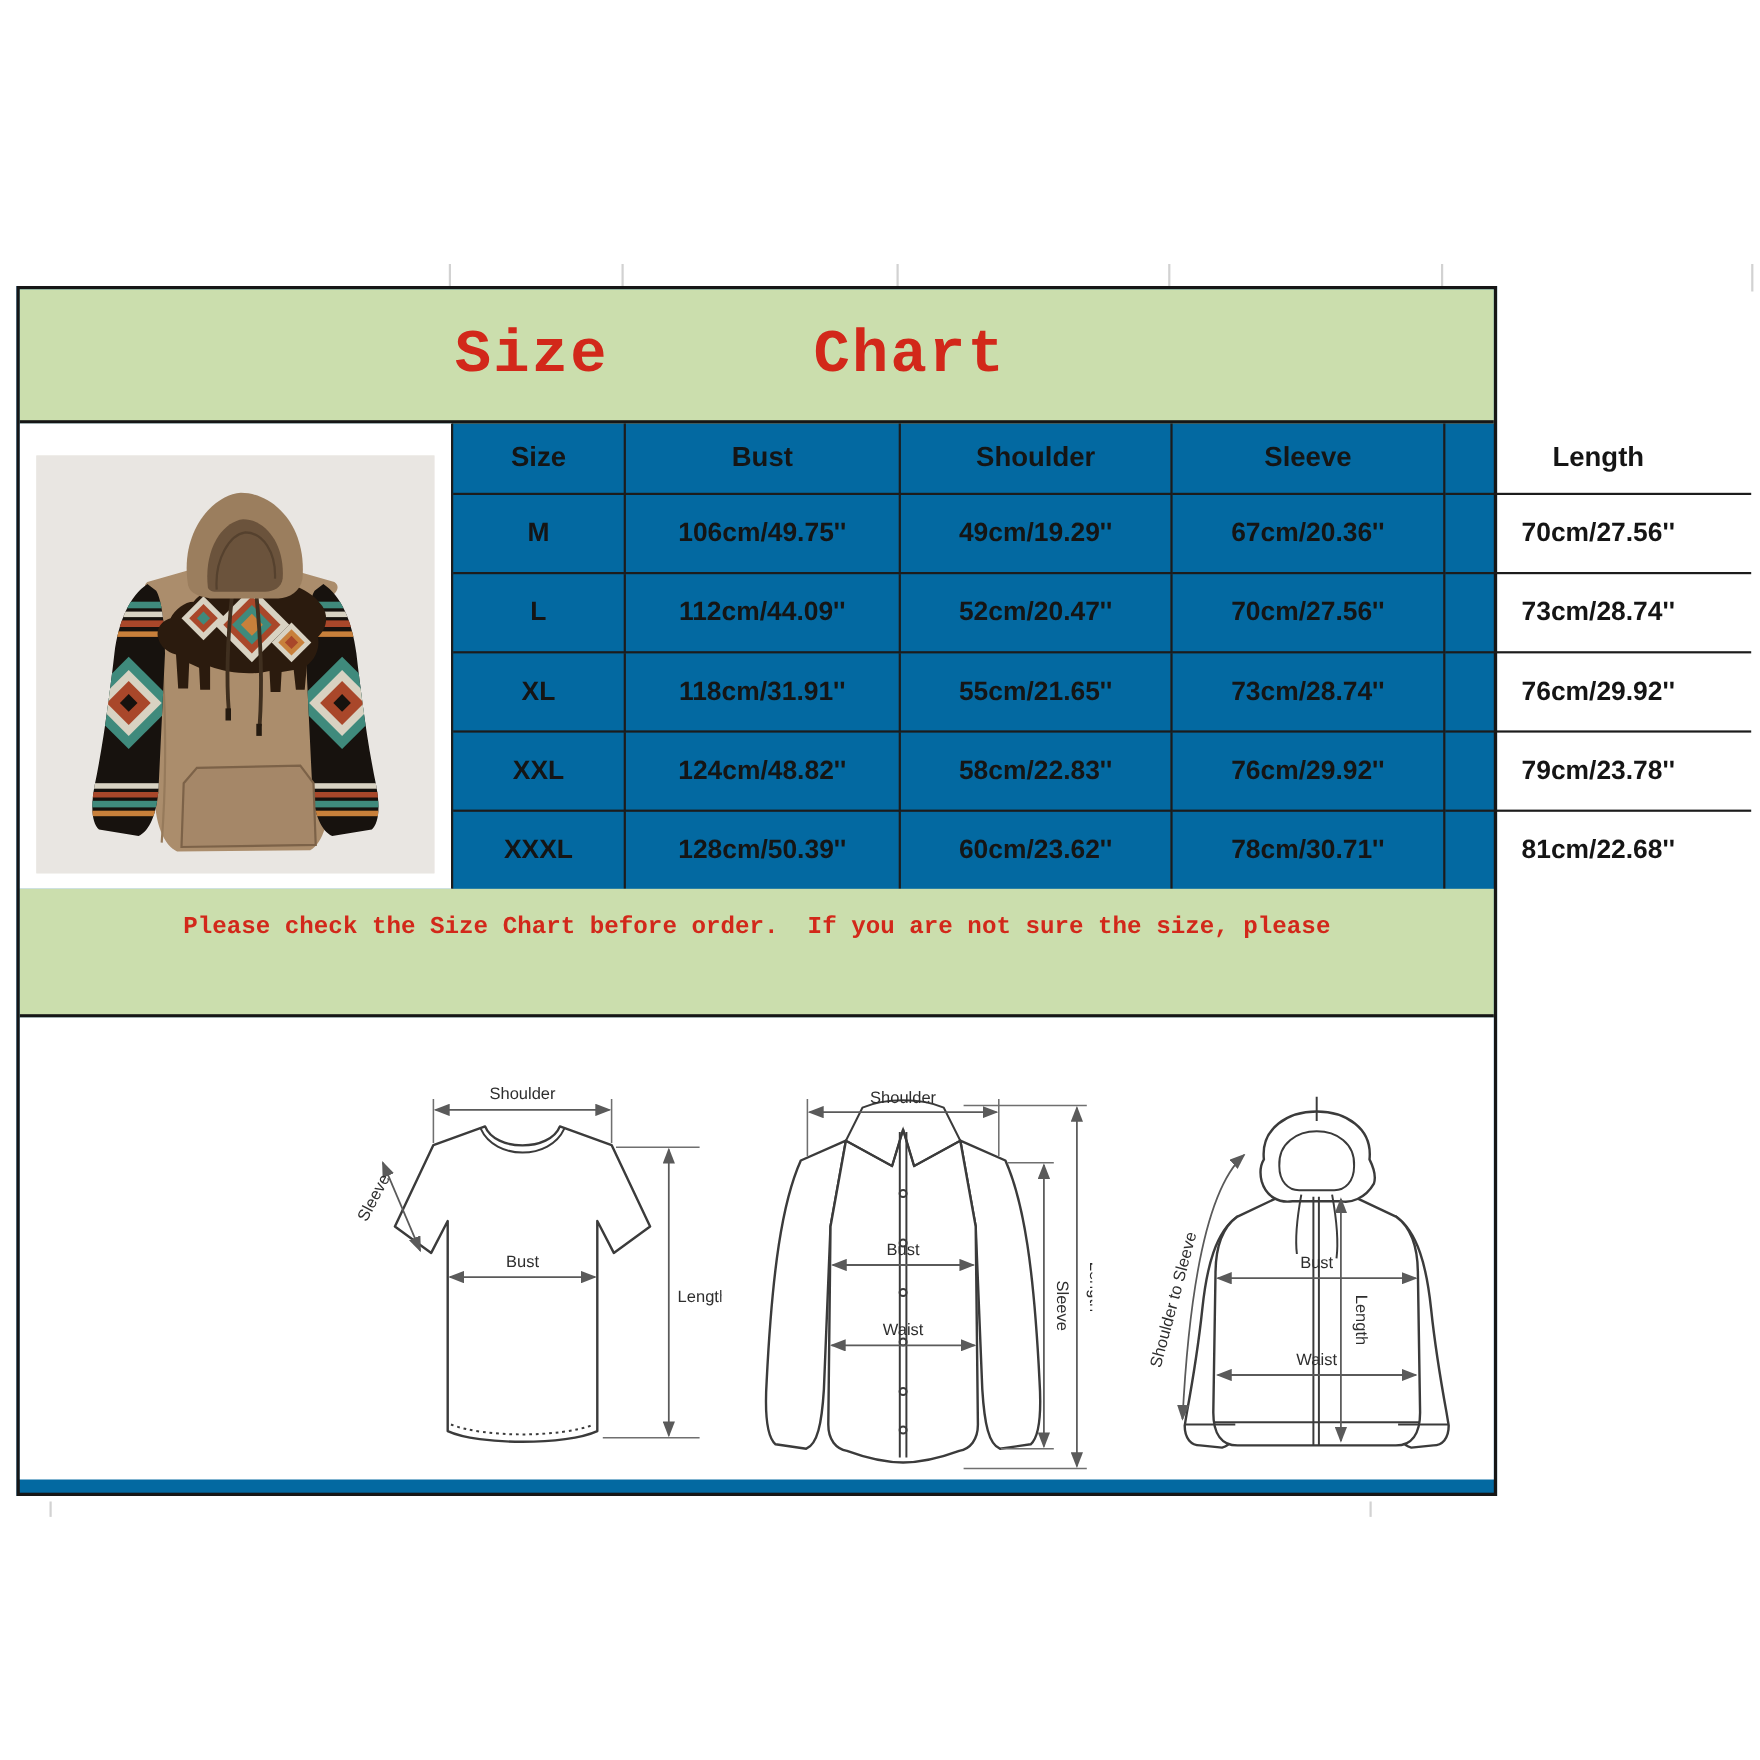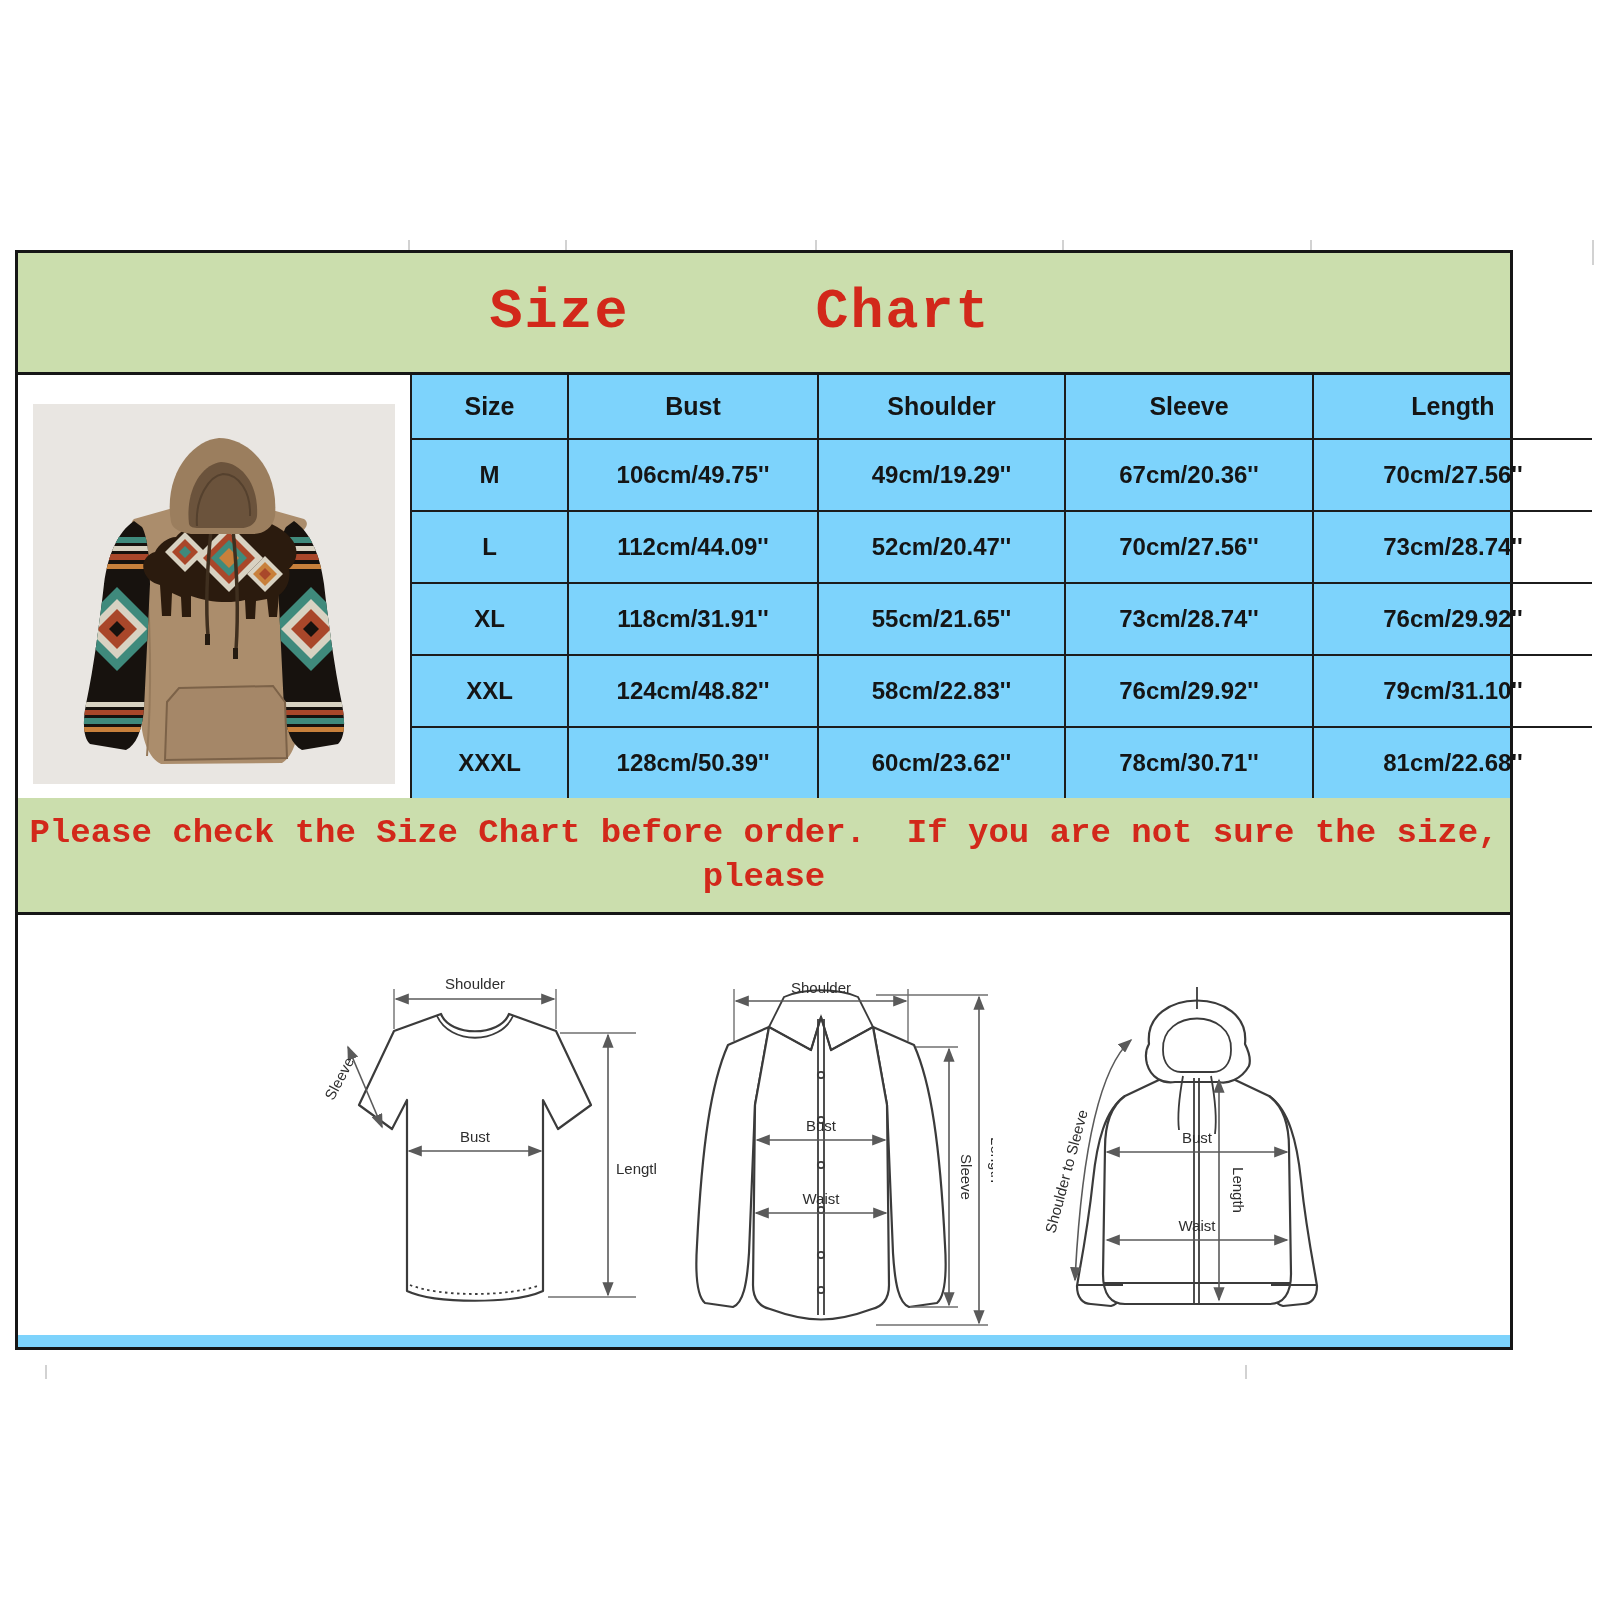--- a/index.html
+++ b/index.html
@@ -1,22 +1,22 @@
 <!DOCTYPE html>
 <html><head>
 <meta charset="utf-8">
 <style>
   html,body{margin:0;padding:0;background:#ffffff;}
   .page{position:relative;width:1600px;height:1600px;background:#fff;overflow:hidden;
         font-family:"Liberation Sans", sans-serif;}
   
   .artifact-v{position:absolute;width:2px;background:#d2d2d2;}
   
-  .sheet{position:absolute;left:15px;top:250px;width:1498px;height:1100px;
-         border:3px solid #161616;box-sizing:border-box;background:#7dd3fc;}
+  .sheet{position:absolute;left:15px;top:260px;width:1346px;height:1100px;
+         border:3px solid #161616;box-sizing:border-box;background:#0369a1;}
   
   .title-band{height:122px;background:#cbdead;border-bottom:3px solid #161616;
               display:flex;align-items:center;justify-content:center;box-sizing:border-box;}
   .title-inner{display:flex;gap:186px;transform:translateX(-24px);}
   .title-word{font-family:"Liberation Mono","DejaVu Sans Mono",monospace;font-weight:bold;
               font-size:55px;color:#d2281a;letter-spacing:2px;}
   
   table.size-table{width:100%;border-collapse:collapse;table-layout:fixed;}
   .size-table th,.size-table td{border:2px solid #1c1c1c;text-align:center;vertical-align:middle;
               font-weight:bold;color:#151515;padding:0;}
@@ -25,21 +25,21 @@
   .size-table tr:last-child td{border-bottom:none;margin-top:14px;}
   .size-table .col-last{border-right:none;}
   .photo-cell{border-left:none !important;border-top:none !important;border-bottom:none !important;
               background:#fff;vertical-align:top;}
   .photo-wrap{width:362px;height:380px;margin:15px auto 0;background:#e9e6e2;}
   .photo-wrap svg{display:block;width:100%;height:100%;}
   
   .notice-band{height:117px;background:#cbdead;border-bottom:3px solid #161616;
                box-sizing:border-box;text-align:center;padding-top:13px;}
   .notice-line{font-family:"Liberation Mono","DejaVu Sans Mono",monospace;font-weight:bold;
-               font-size:34px;line-height:44px;color:#d2281a;margin:0;white-space:pre-wrap;}
+               font-size:22px;line-height:44px;color:#d2281a;margin:0;white-space:pre-wrap;}
   
   .diagram-area{position:relative;height:420px;background:#fff;}
   .diagram{position:absolute;}
   #d-tshirt{left:282px;top:44px;width:356px;height:372px;}
   #d-shirt{left:630px;top:40px;width:345px;height:378px;}
   #d-hoodie{left:985px;top:36px;width:385px;height:380px;}
   .diagram path.garment{fill:#ffffff;stroke:#3b3b3b;stroke-width:2.2;stroke-linejoin:round;}
   .diagram .detail{fill:none;stroke:#3b3b3b;stroke-width:1.8;}
   .diagram .guide{stroke:#6f6f6f;stroke-width:1.4;fill:none;}
   .diagram .measure{stroke:#5a5a5a;stroke-width:1.6;fill:none;}
@@ -190,21 +190,21 @@
         <td>118cm/31.91''</td>
         <td>55cm/21.65''</td>
         <td>73cm/28.74''</td>
         <td class="col-last">76cm/29.92''</td>
       </tr>
       <tr>
         <td>XXL</td>
         <td>124cm/48.82''</td>
         <td>58cm/22.83''</td>
         <td>76cm/29.92''</td>
-        <td class="col-last">79cm/31.10''</td>
+        <td class="col-last">79cm/23.78''</td>
       </tr>
       <tr>
         <td>XXXL</td>
         <td>128cm/50.39''</td>
         <td>60cm/23.62''</td>
         <td>78cm/30.71''</td>
         <td class="col-last">81cm/22.68''</td>
       </tr>
     </tbody>
       </table>

